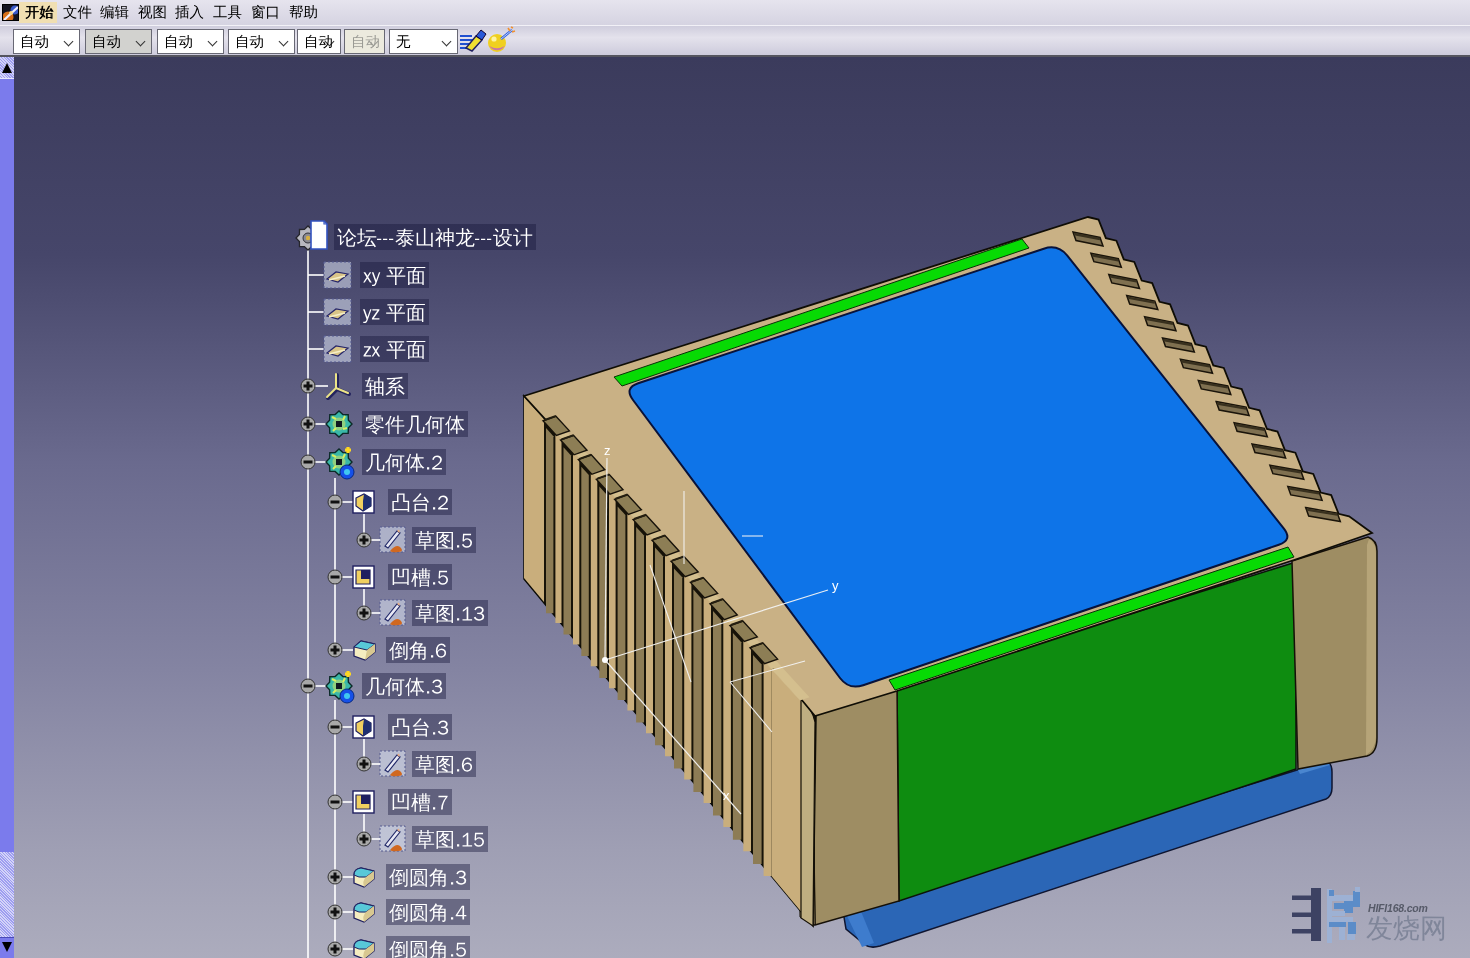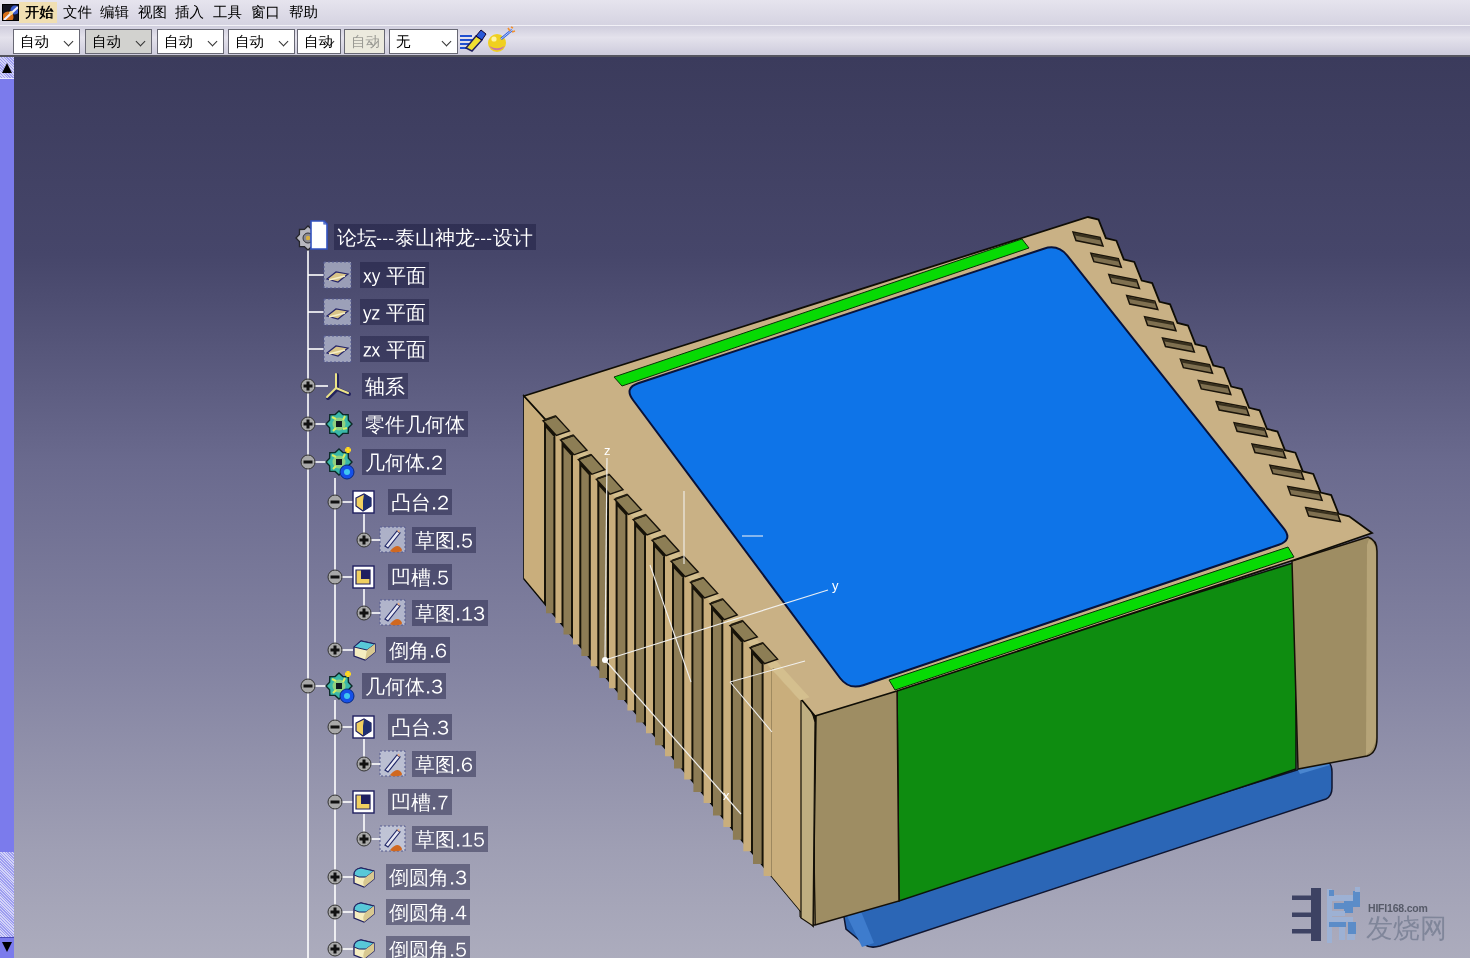--- a/index.html
+++ b/index.html
@@ -15,21 +15,21 @@
 .cg { background:#d2d2cf; }
 .cd { background:#eceade; }
 .cd .chev { border-color:#9a9a94; }
 .chev { position:absolute; right:7px; top:8px; width:7px; height:7px; border-left:1.6px solid #333; border-bottom:1.6px solid #333; transform:rotate(-45deg); }
 #viewport { position:absolute; left:0; top:57px; width:1470px; height:901px;
   background:linear-gradient(#3b3b5c, #46466a 22%, #6a6a8e 45%, #8484a2 68%, #9f9fb4 88%, #acacbd); }
 #sb { position:absolute; left:0; top:57px; width:14px; height:901px; background:#7b7bec; }
 #sb .btn { position:absolute; left:0; width:14px; height:22px; background:repeating-linear-gradient(45deg,#d4d4f8 0 1px,#9d9df0 1px 2px); border-bottom:1px solid #e8e8ff; }
 #sbtrack { position:absolute; left:0; top:852px; width:14px; height:85px; background:repeating-linear-gradient(45deg,#d4d4f8 0 1px,#9d9df0 1px 2px); }
 .tl { position:absolute; height:26px; background:rgba(22,22,58,0.42); }
-#wmtext1 { position:absolute; left:1368px; top:902px; font-size:10.5px; font-weight:bold; color:#565a68; letter-spacing:-0.2px; }
+#wmtext1 { position:absolute; left:1368px; top:902px; font-size:10.5px; font-weight:bold; color:#565a68; letter-spacing:-0.2px;font-style:italic; }
 svg { position:absolute; left:0; top:0; }
 </style></head>
 <body>
 <div id="app">
  <div id="viewport"></div>
  <svg width="1470" height="958" viewBox="0 0 1470 958">
   <g id="model">
 <g id="base">
 <path d="M843,911 L1326,761 Q1332,763 1332,772 L1332,788 Q1332,796 1326,799 L880,946 Q870,949 864,944 L846,929 Z" fill="#2b66b6" stroke="#0f1530" stroke-width="1.5"></path>
 <path d="M1297.0,768.0 L1324.0,759.0 L1330.0,765.0 L1300.0,774.0 Z" fill="#4a86cf"></path>

